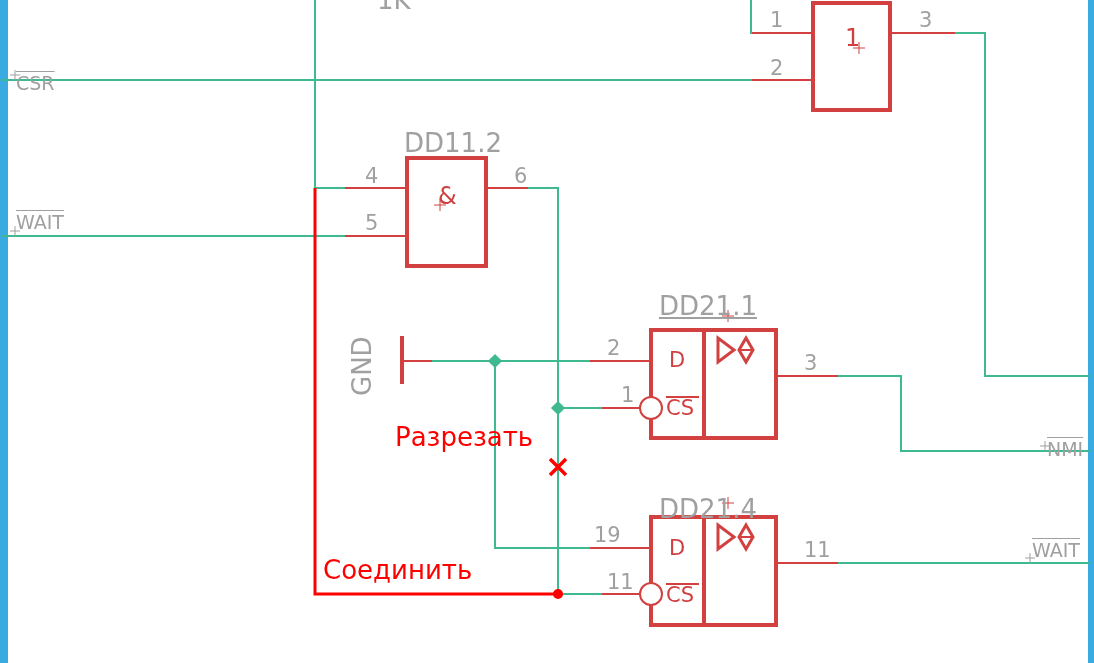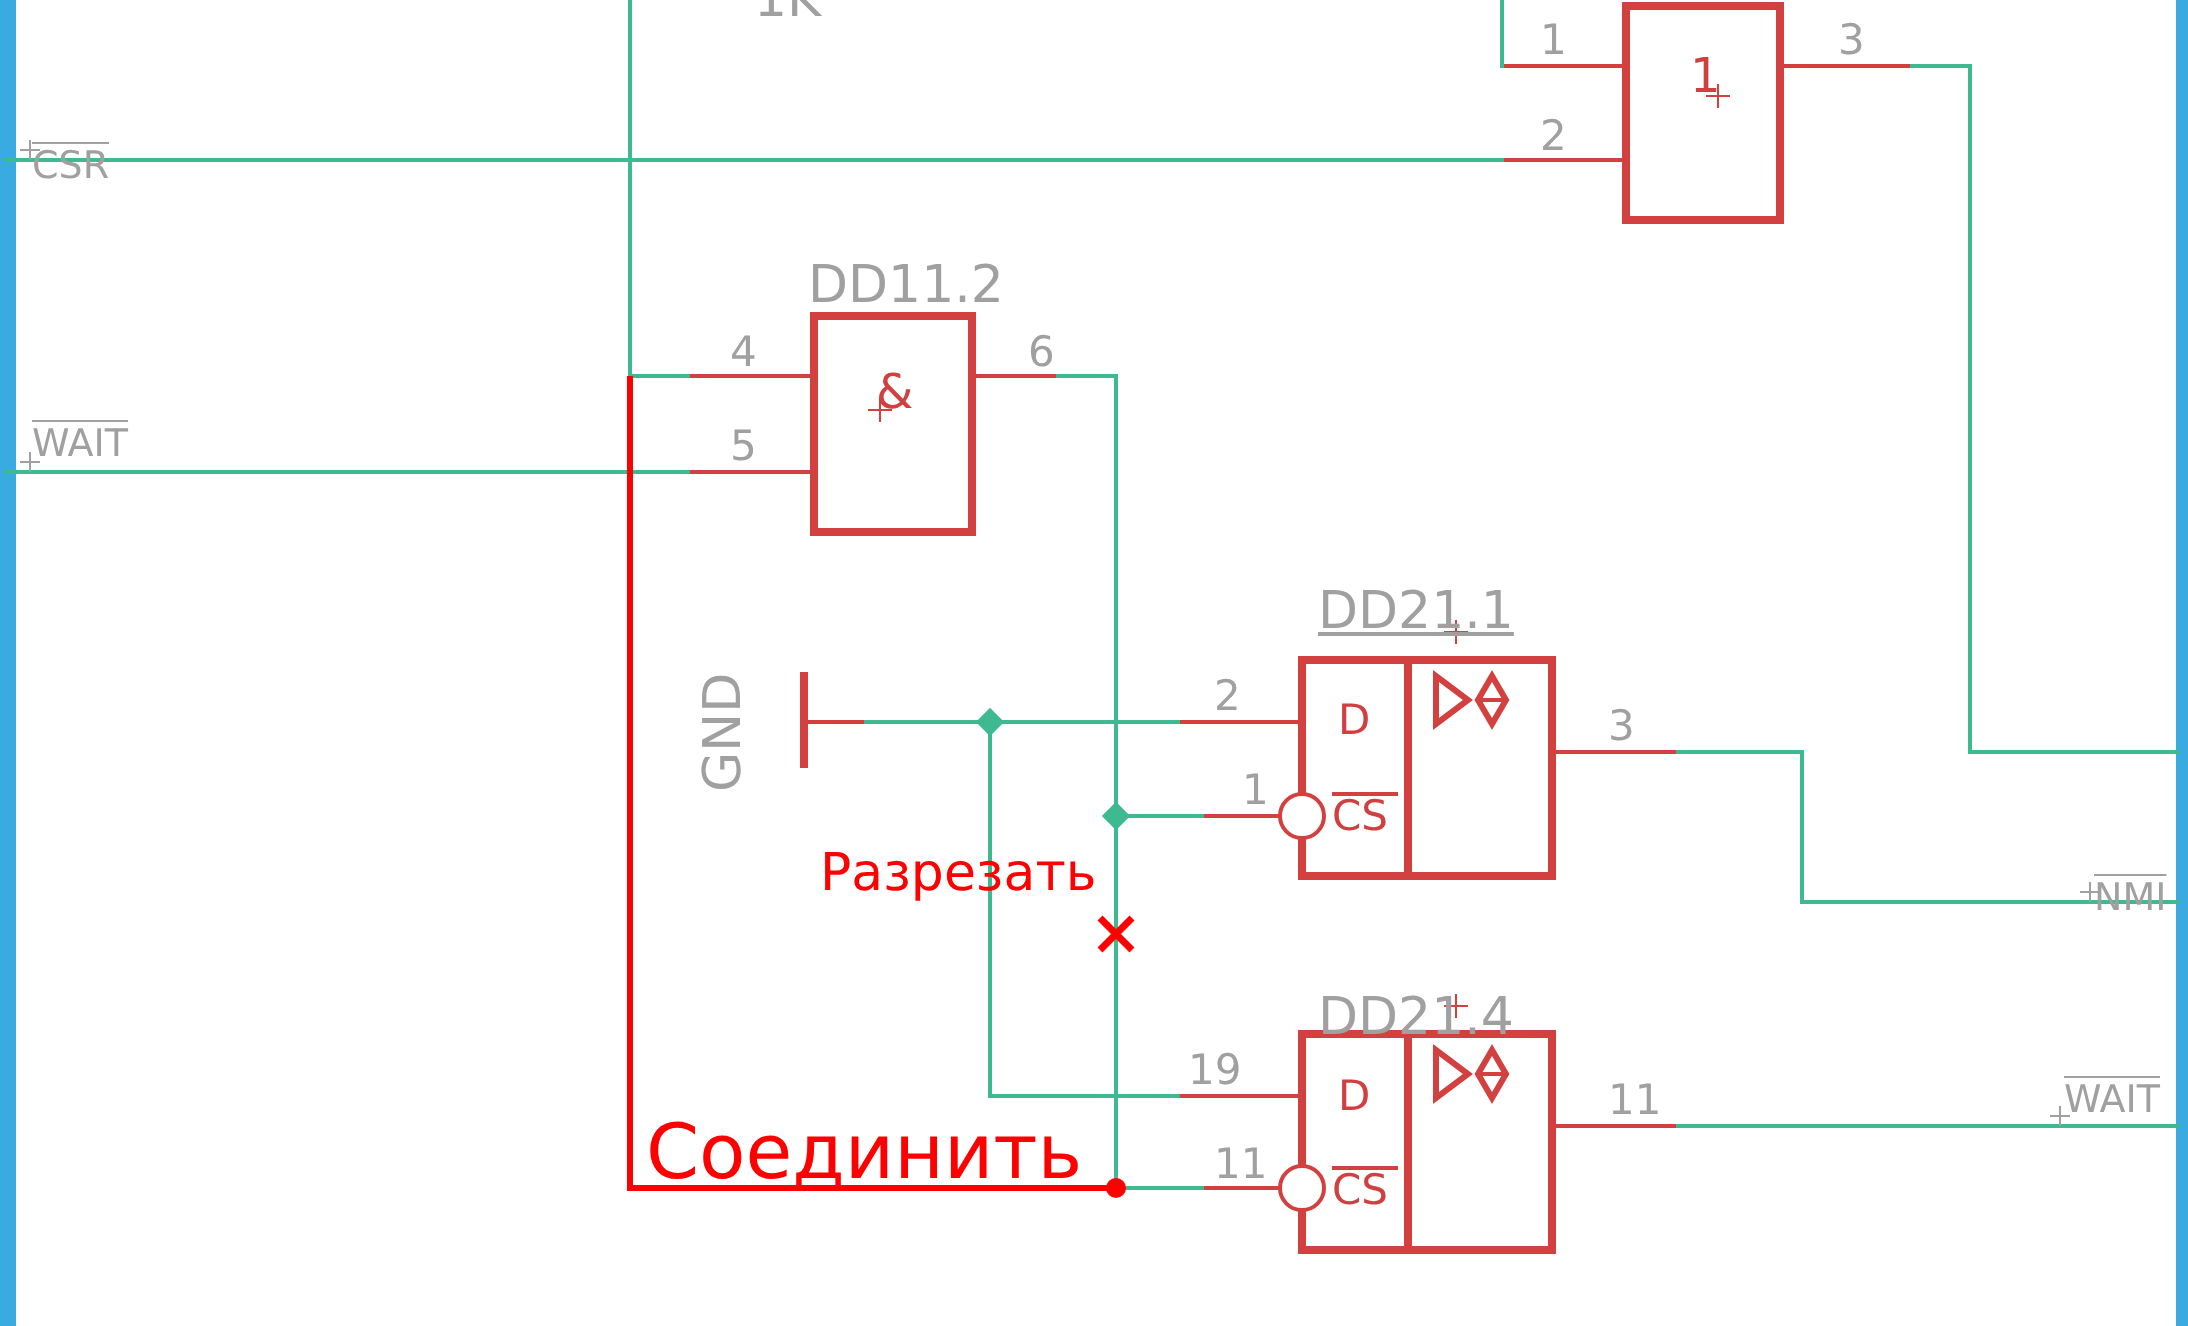--- a/index.html
+++ b/index.html
@@ -118,14 +118,14 @@
 <div class="lbl pin" style="left:621px; top:385px;">1</div>
 <div class="lbl pin" style="left:804px; top:353px;">3</div>
 
 <div class="lbl ref" style="left:659px; top:496px;">DD21.4</div>
 <div class="lbl sym" style="left:669px; top:538px;">D</div>
 <div class="lbl sym" style="left:666px; top:585px;">CS</div>
 <div class="lbl pin" style="left:594px; top:525px;">19</div>
 <div class="lbl pin" style="left:607px; top:572px;">11</div>
 <div class="lbl pin" style="left:804px; top:540px;text-align:center;">11</div>
 
-<div class="lbl annot" style="left:395px; top:424px; font-size:26px;margin-left:15px;">Разрезать</div>
-<div class="lbl annot" style="left:323px; top:557px; font-size:38px;">Соединить</div>
+<div class="lbl annot" style="left:395px; top:424px; font-size:26px;">Разрезать</div>
+<div class="lbl annot" style="left:323px; top:557px; font-size:26px;">Соединить</div>
 
 </body></html>

